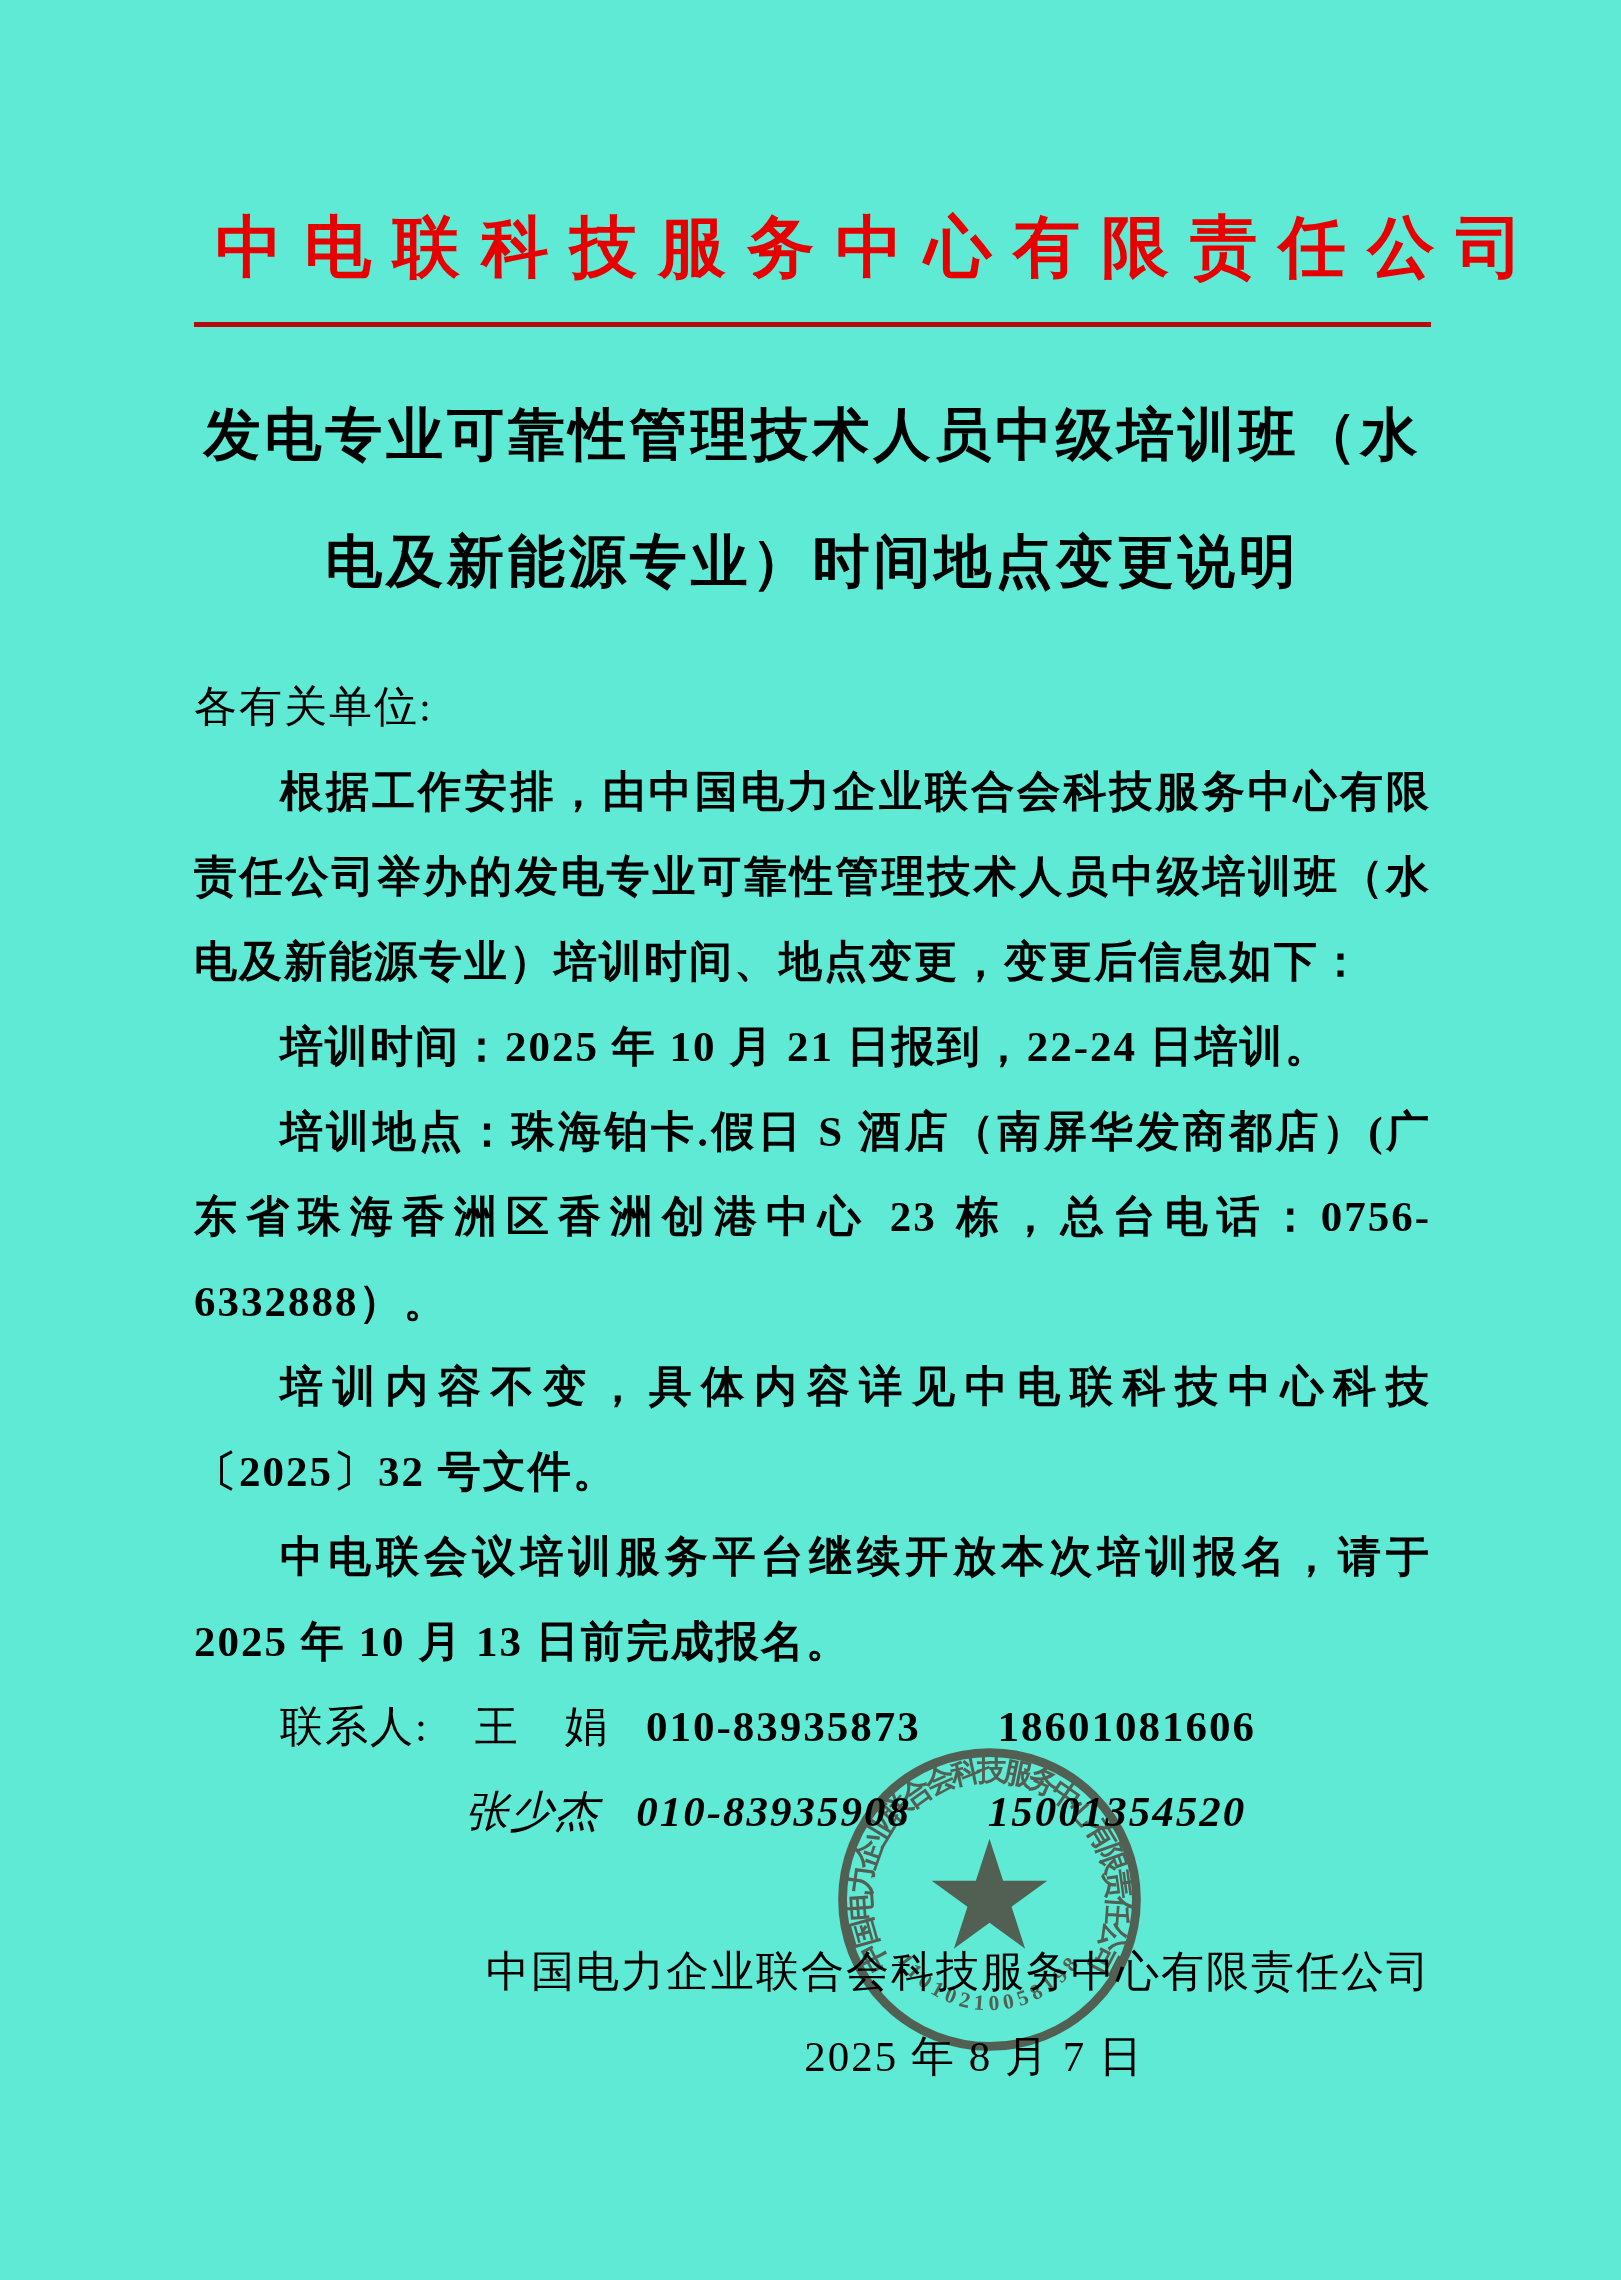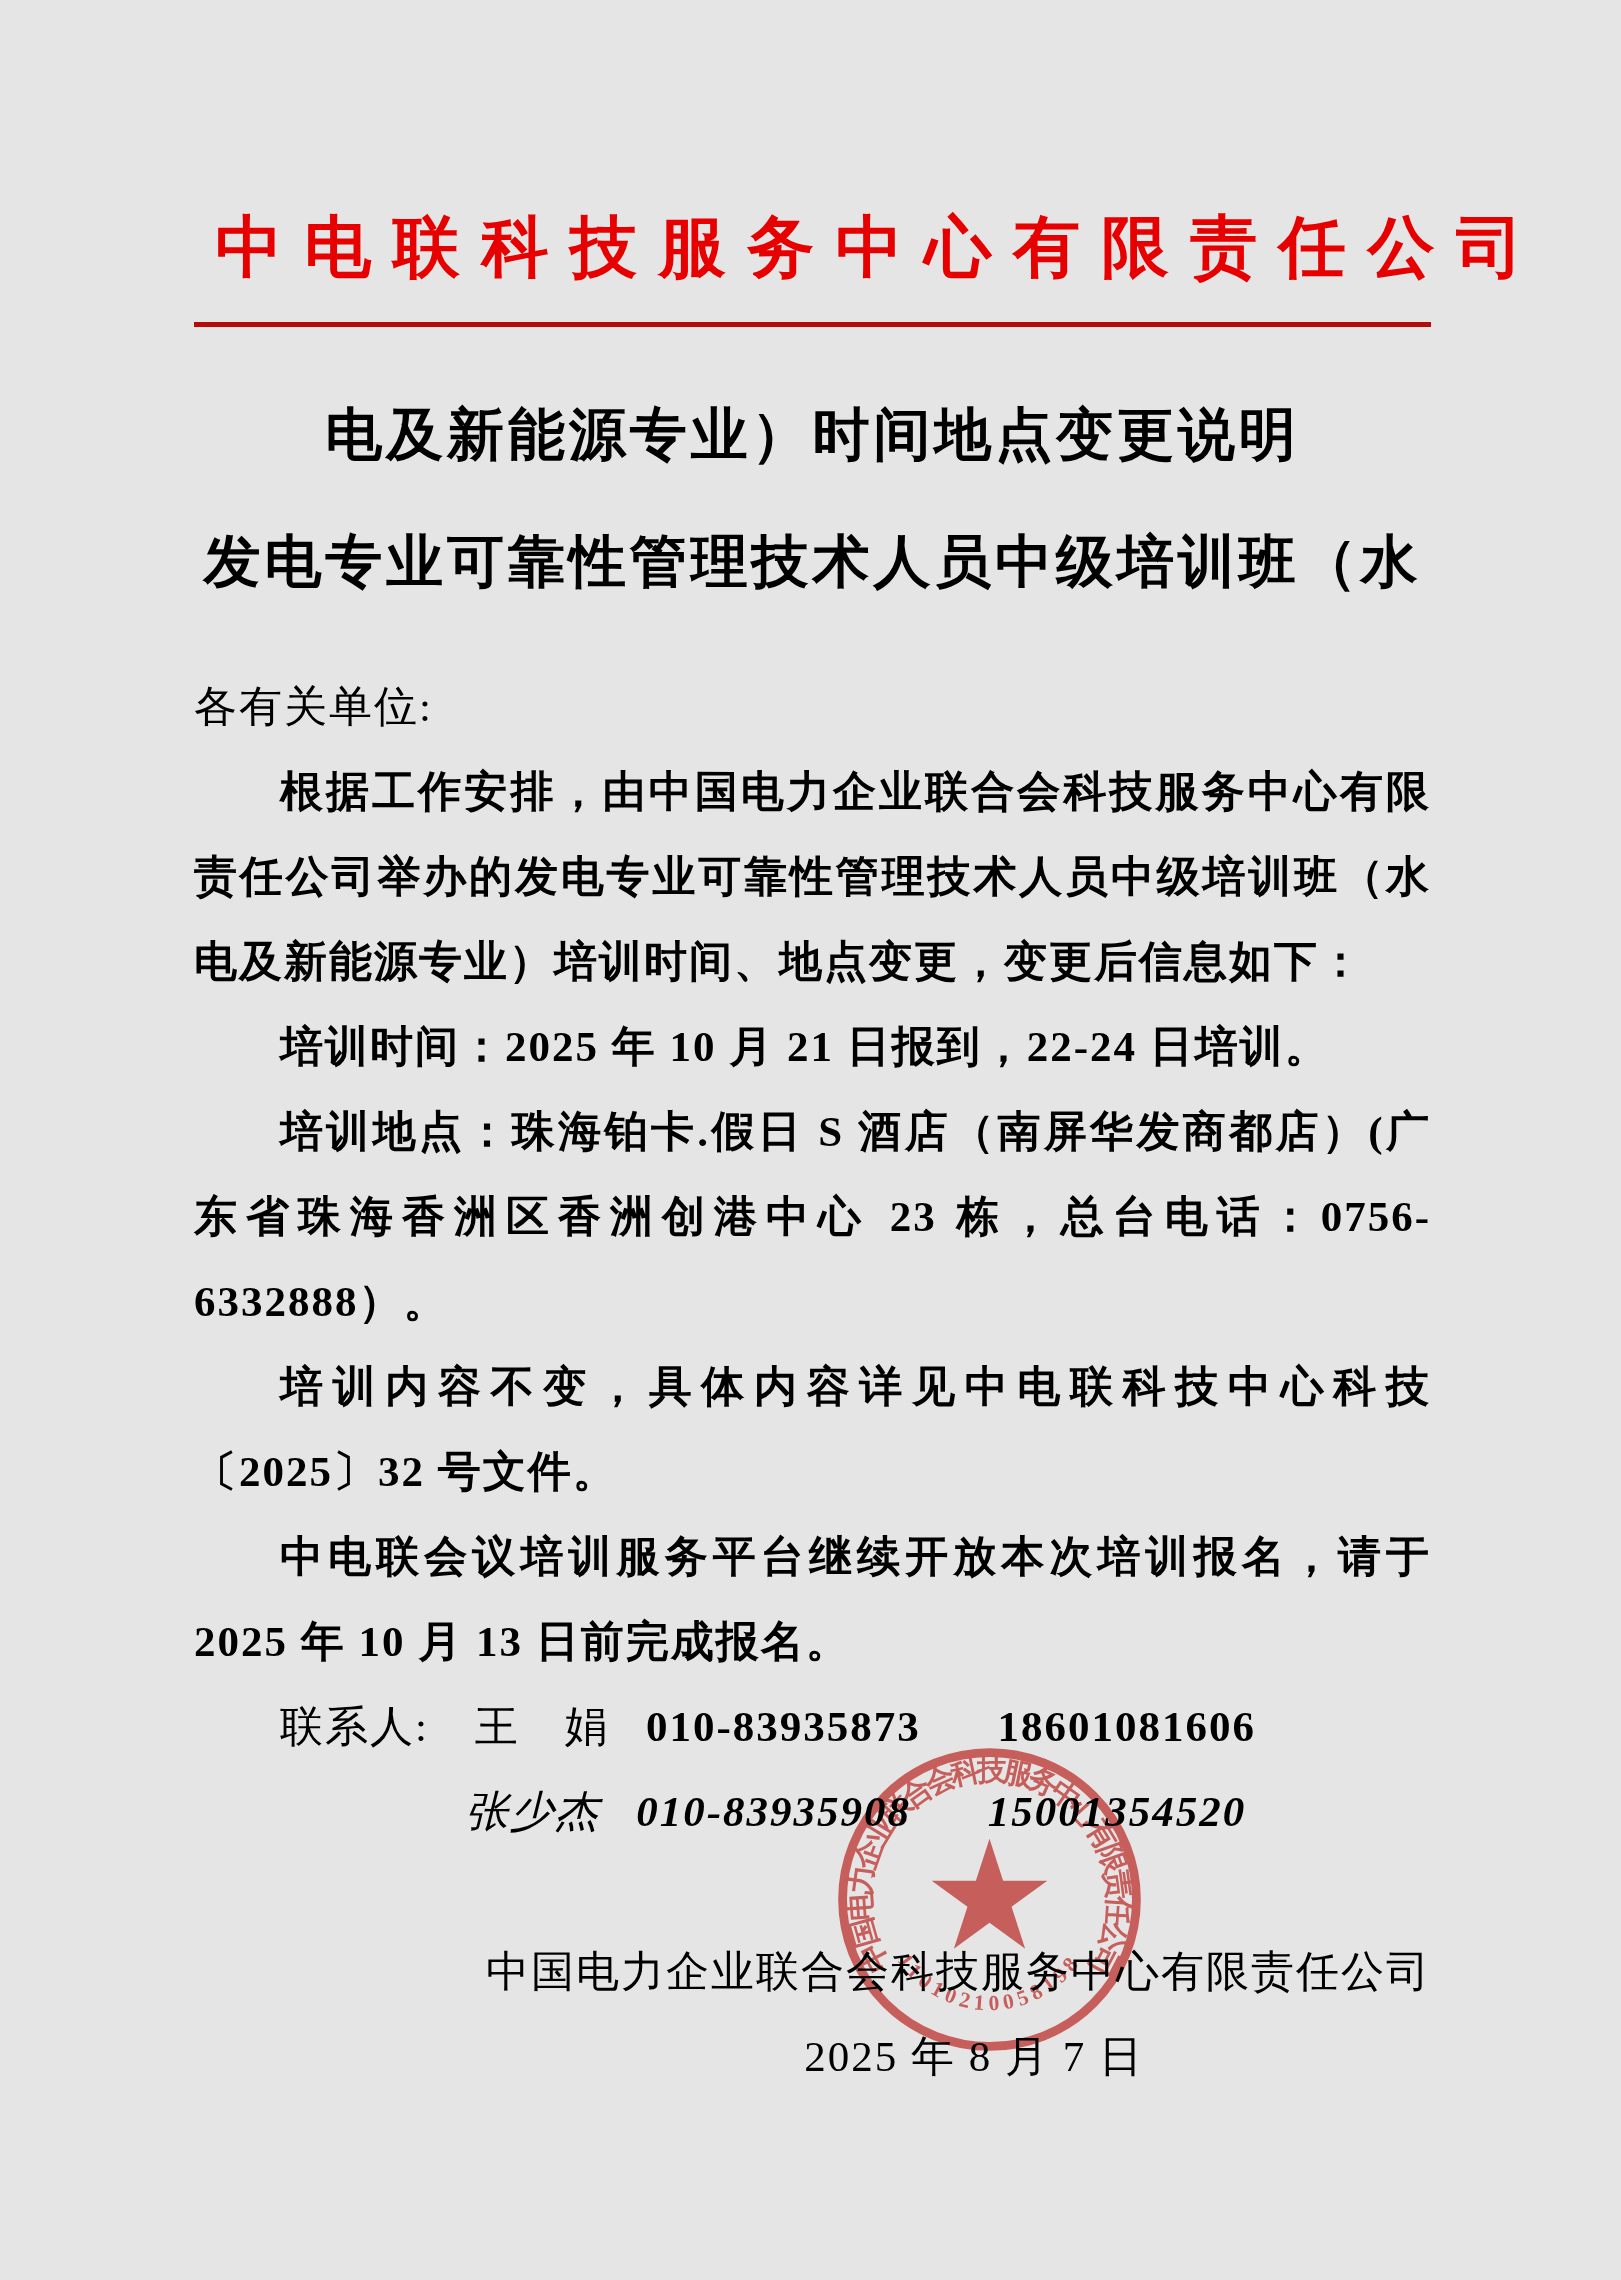--- a/index.html
+++ b/index.html
@@ -1,20 +1,20 @@
 <!DOCTYPE html>
 <html><head>
 <meta charset="utf-8">
 <style>
   html,body{margin:0;padding:0;background:#888;}
   .page{
     position:relative;
     width:1621px;height:2281px;
     margin:0 auto;
-    background:#e5e5e5;
+    background:#5eead4;
     font-family:"Liberation Serif","DejaVu Serif",serif;
     color:#000;
     overflow:hidden;
   }
   .content{
     position:absolute;
     left:194px; top:0;
     width:1237px;
   }
   .company-header{
@@ -93,22 +93,22 @@
 <body>
 
 <div class="page">
   <div class="content">
 
     <div class="company-header">中电联科技服务中心有限责任公司</div>
 
     <div class="header-divider"></div>
 
     <div class="doc-title">
+      <div>发电专业可靠性管理技术人员中级培训班（水</div>
       <div>电及新能源专业）时间地点变更说明</div>
-      <div>发电专业可靠性管理技术人员中级培训班（水</div>
     </div>
 
     <div class="body-text">
       <p>各有关单位:</p>
       <p class="para">根据工作安排，由中国电力企业联合会科技服务中心有限责任公司举办的发电专业可靠性管理技术人员中级培训班（水电及新能源专业）培训时间、地点变更，变更后信息如下：</p>
       <p class="para">培训时间：2025 年 10 月 21 日报到，22-24 日培训。</p>
       <p class="para">培训地点：珠海铂卡.假日 S 酒店（南屏华发商都店）(广东省珠海香洲区香洲创港中心 23 栋，总台电话：0756-6332888）。</p>
       <p class="para">培训内容不变，具体内容详见中电联科技中心科技〔2025〕32 号文件。</p>
       <p class="para">中电联会议培训服务平台继续开放本次培训报名，请于 2025 年 10 月 13 日前完成报名。</p>
 

